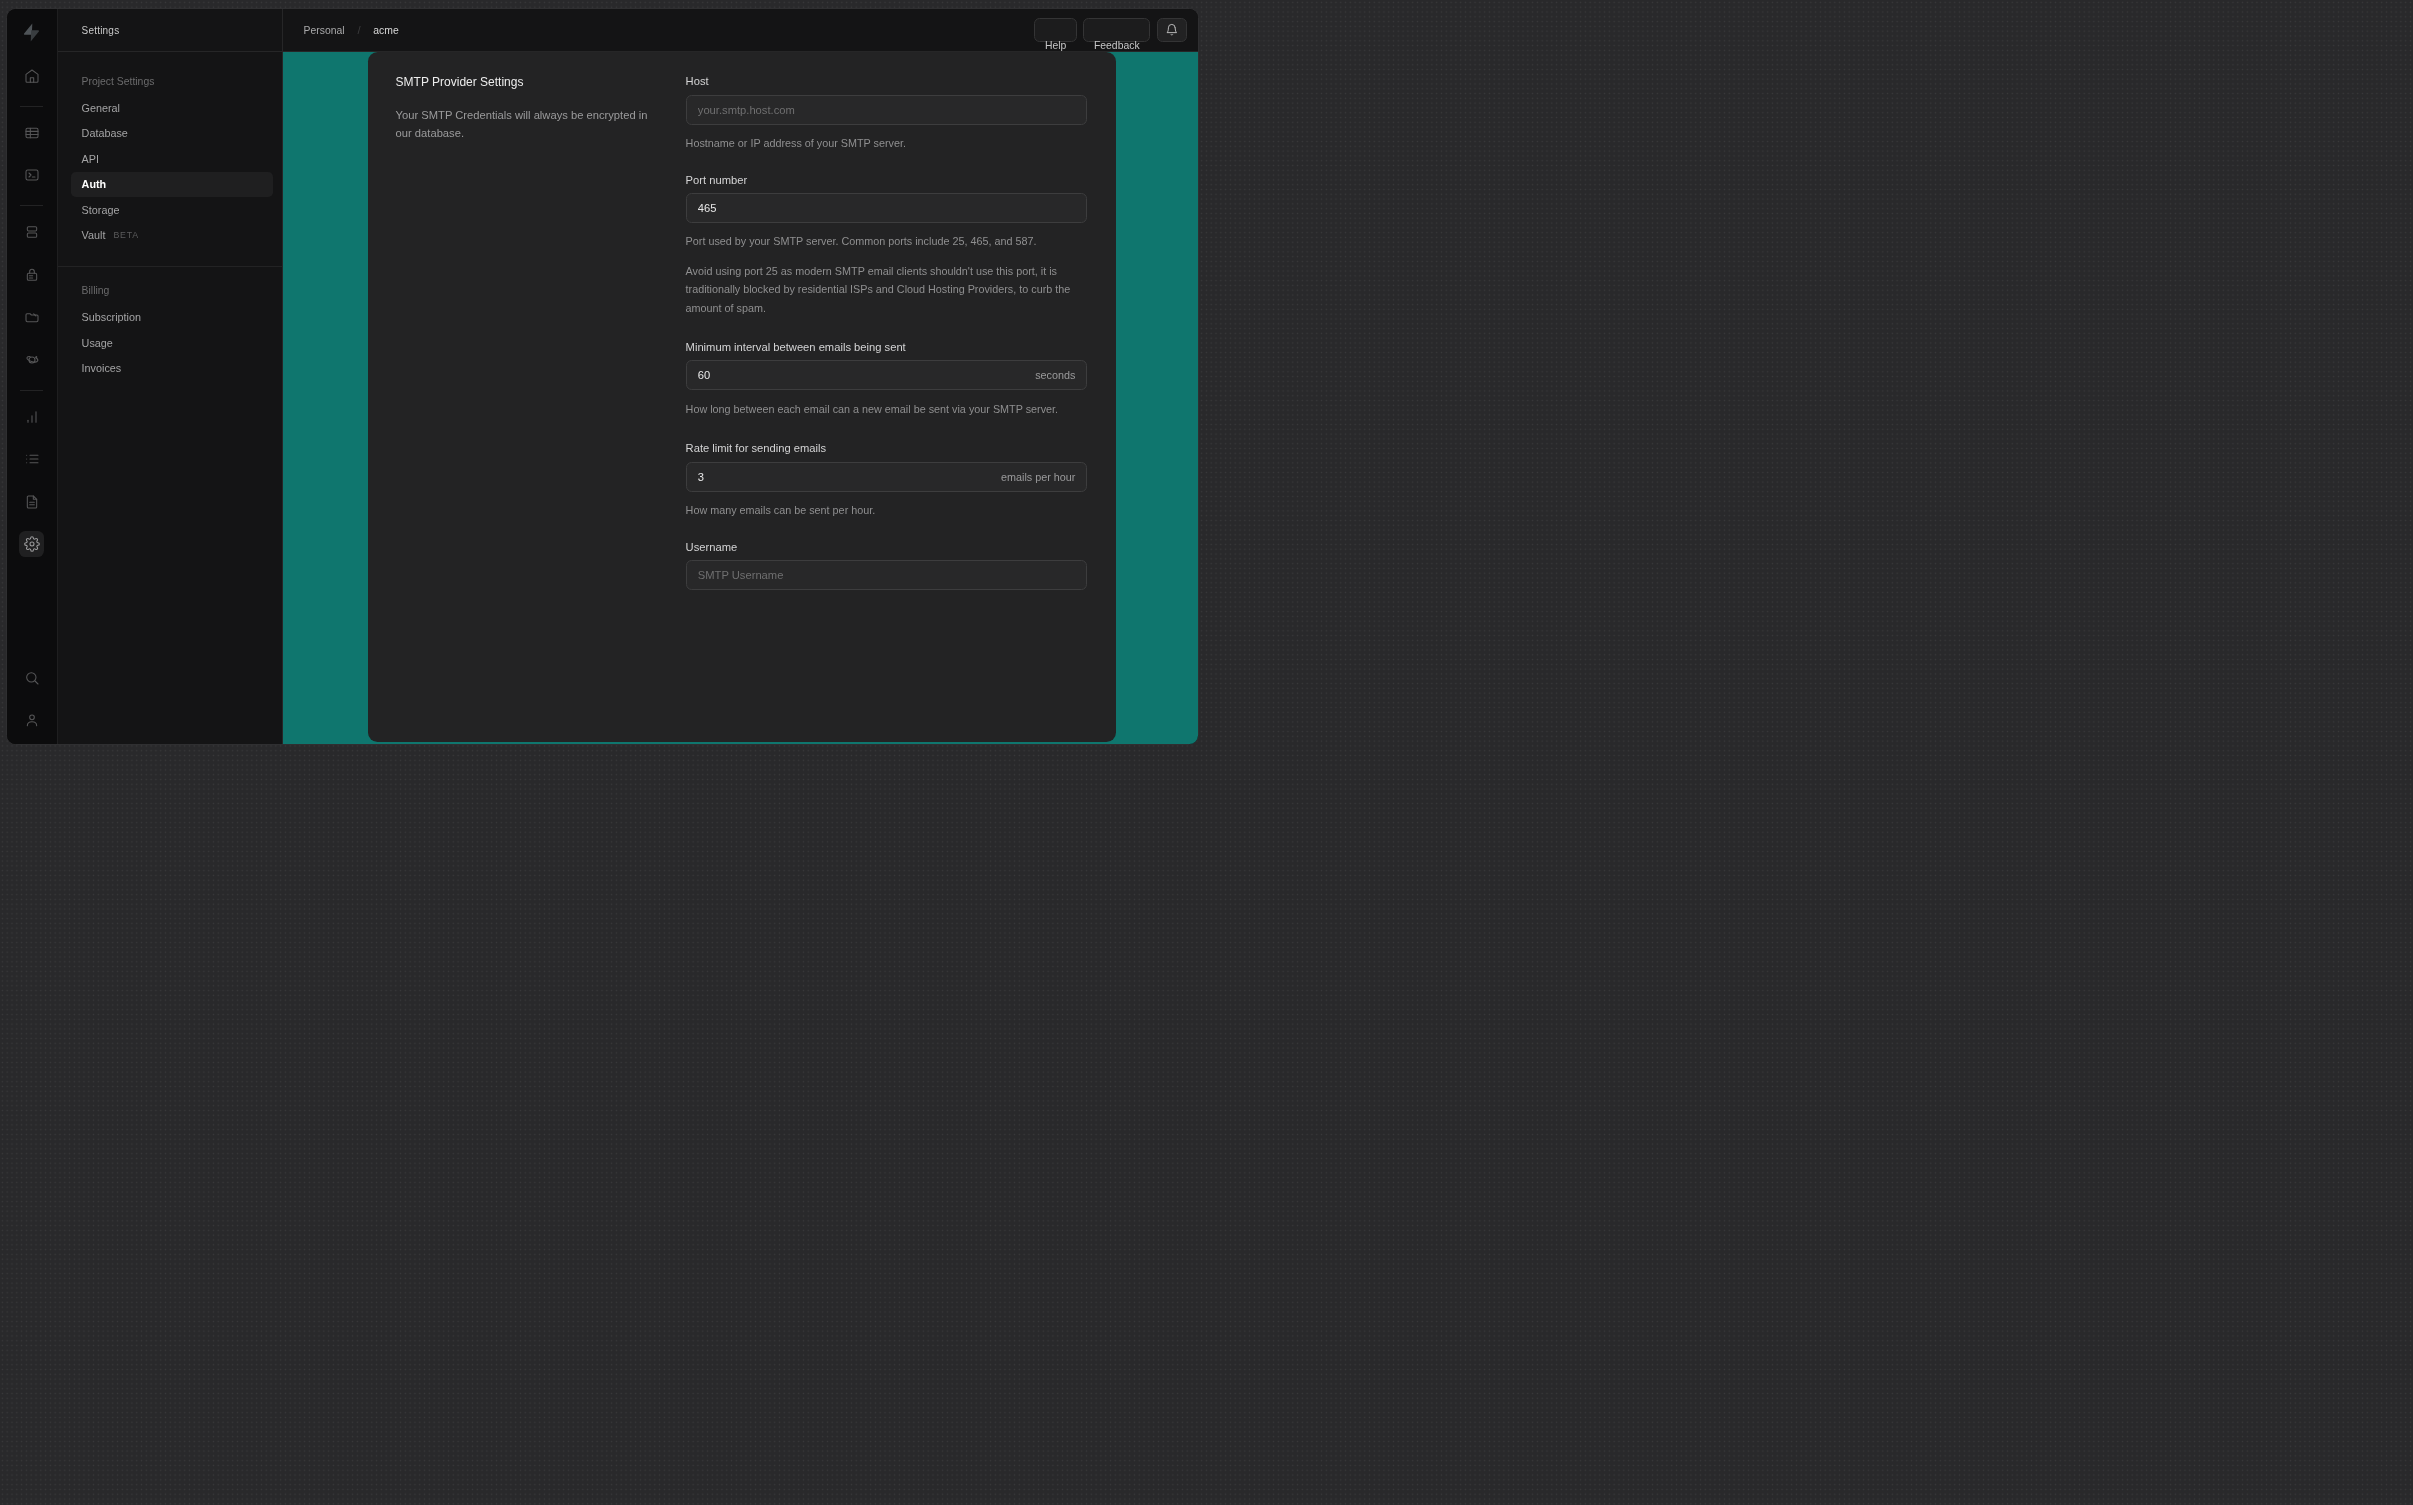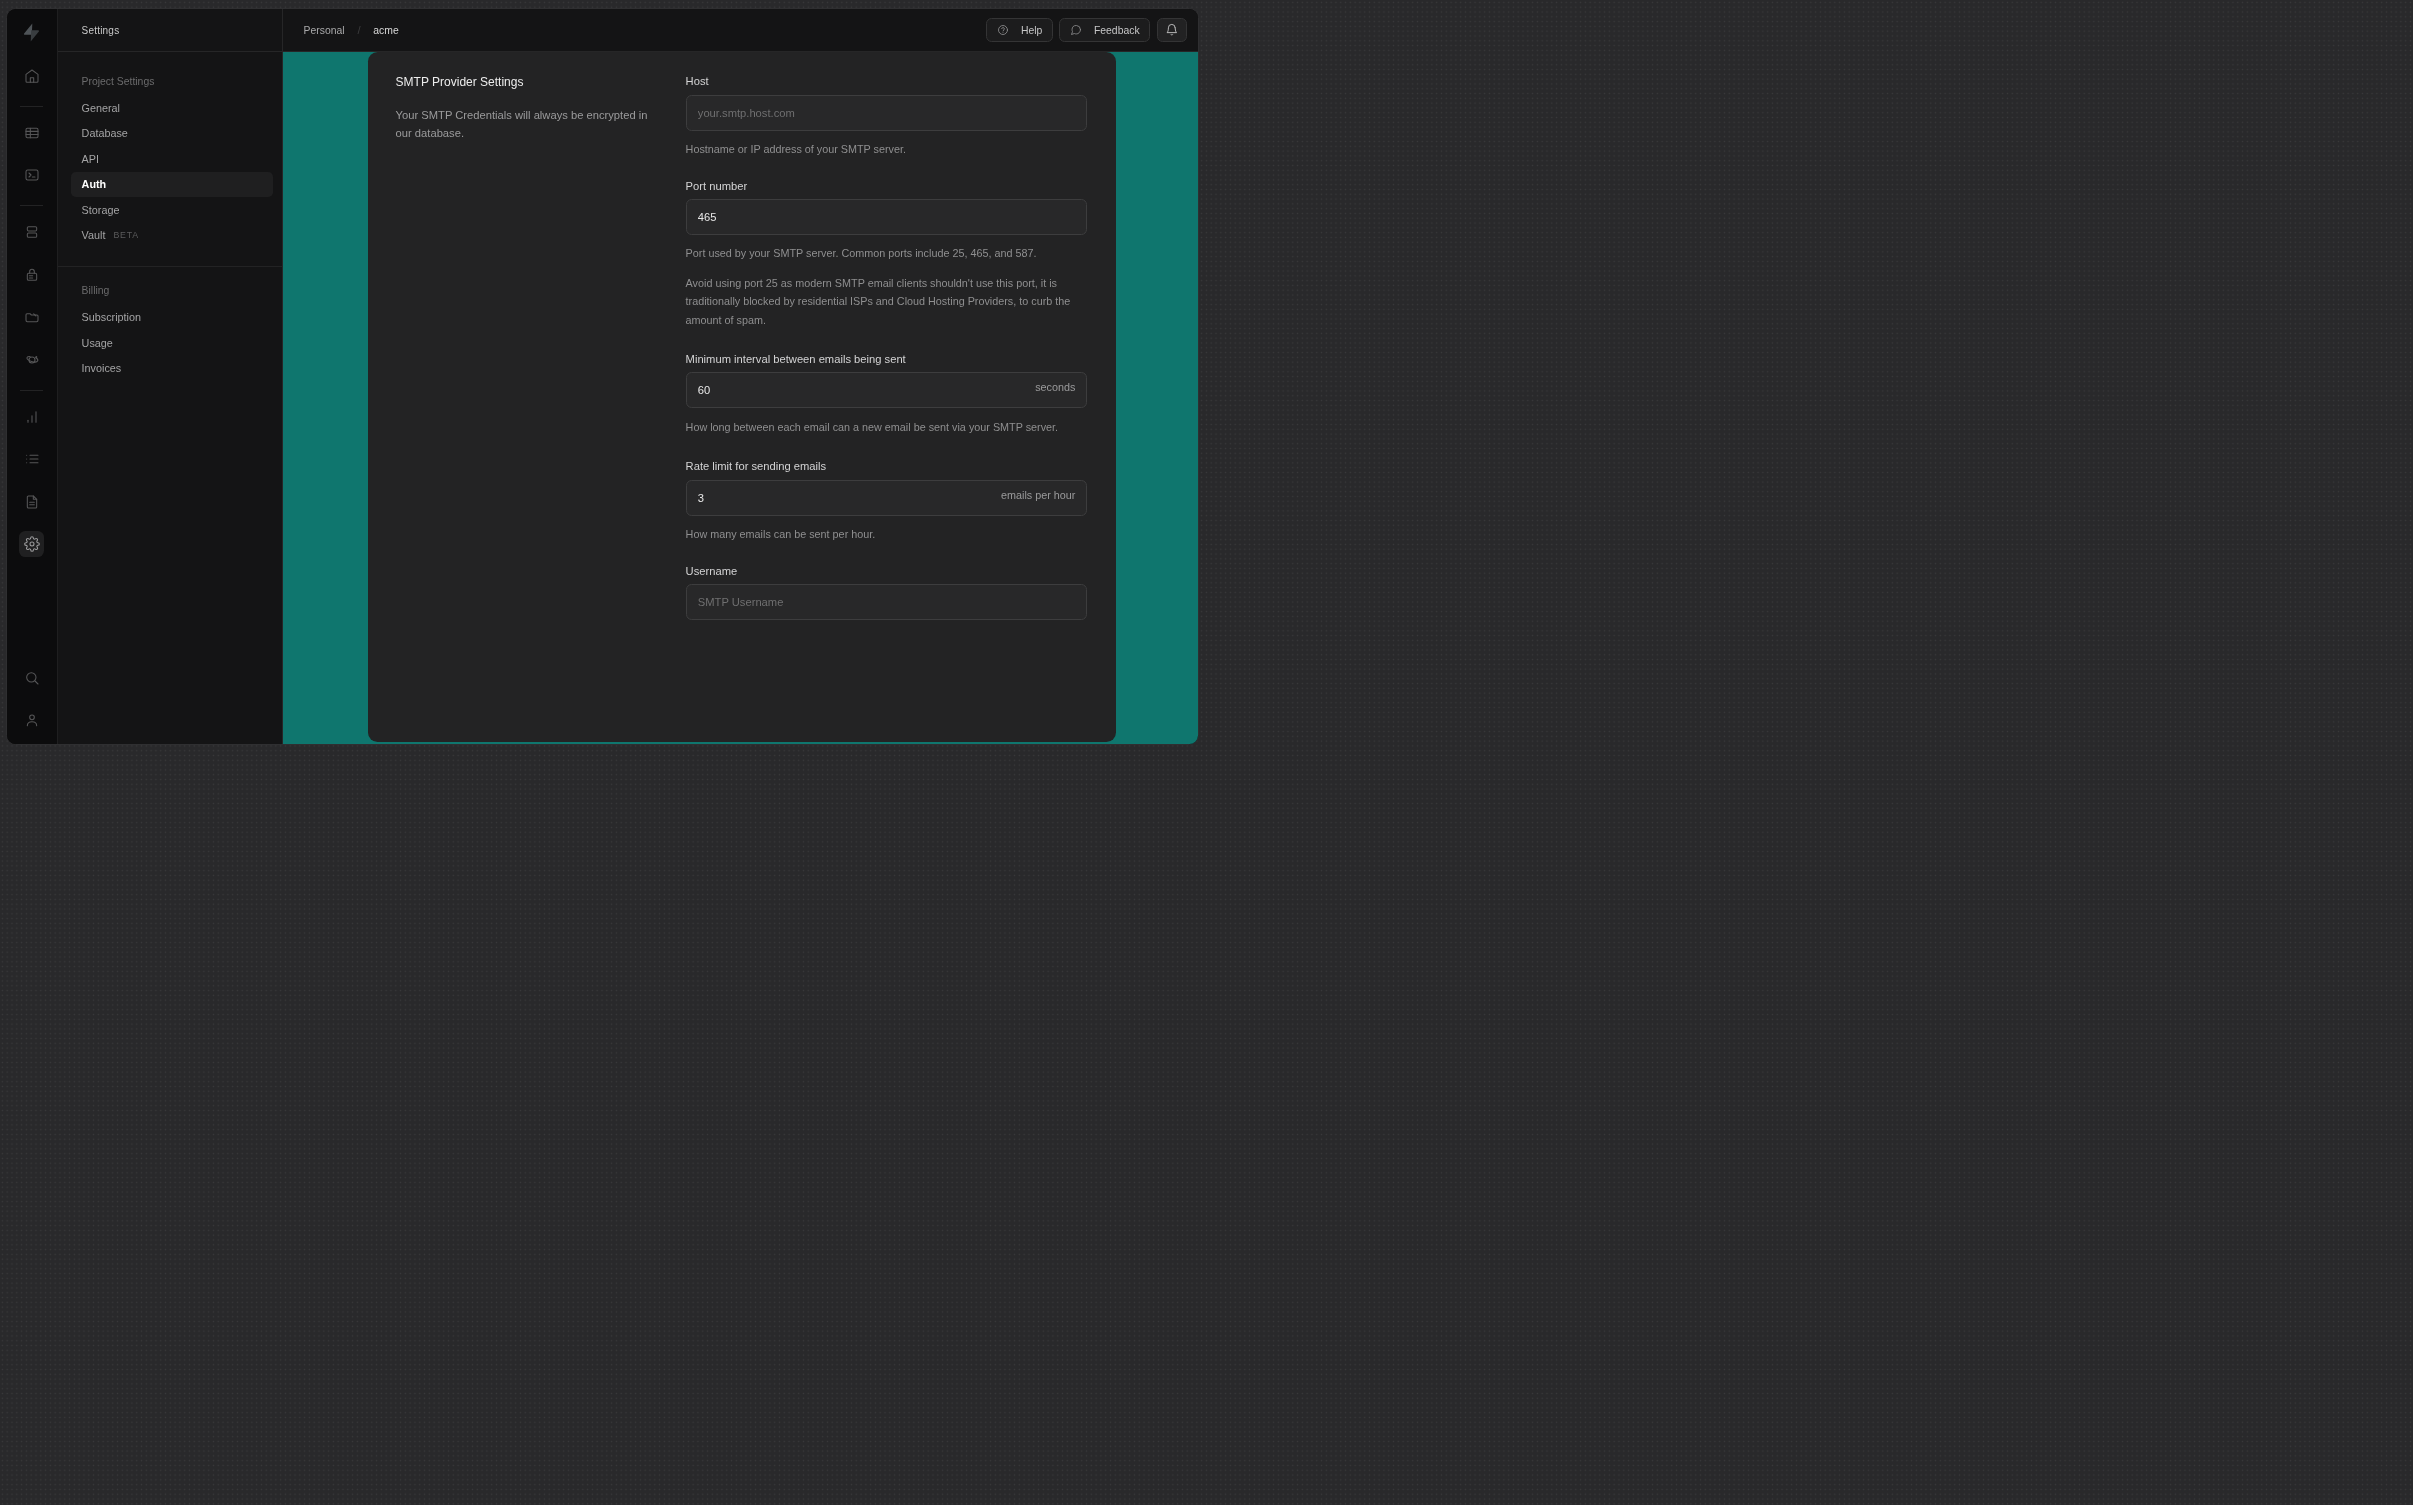--- a/index.html
+++ b/index.html
@@ -56,42 +56,42 @@
     height:43px; flex:0 0 43px; border-bottom:0.8px solid #262627;
     display:flex; align-items:center; padding:0 11px 0 21px;
   }
   .breadcrumb { display:flex; align-items:center; font-size:10.4px; }
   .crumb-org { color:#a9a9aa; cursor:pointer; }
   .crumb-sep { color:#3d3d3e; margin:0 12.8px; font-size:11.2px; }
   .crumb-project { color:#d8d8d8; font-weight:500; cursor:pointer; }
   .topbar-actions { margin-left:auto; display:flex; align-items:center; gap:6.4px; }
   .tb-btn {
     height:24px; border-radius:5.6px; background:#1c1c1d; border:0.8px solid #343435;
-    display:flex; align-items:center; gap:12px; padding:0 9.6px;
-    font-size:10.4px; color:#c6c6c7; cursor:pointer;
+    display:flex; align-items:center; gap:21px; padding:0 9.6px;
+    font-size:10.4px; color:#c6c6c7; cursor:pointer;flex-direction:column;
   }
   .tb-btn svg { width:12px; height:12px; stroke:#8e8e8f; fill:none; stroke-width:1.7; stroke-linecap:round; stroke-linejoin:round; }
   .tb-btn.icon-only { width:30px; padding:0; justify-content:center; background:#222223; }
   .tb-btn.icon-only svg { width:13.6px; height:13.6px; stroke:#c0c0c1; }
   
   .content { flex:1 1 auto; position:relative; background:#0f766e; }
   .panel {
     position:absolute; left:85px; top:0; width:748px; bottom:2.4px;
     background:#232324; border-radius:9.6px; padding:21px 29px 0 28px;
     display:flex; gap:19px;
   }
   .panel-intro { width:271px; flex:0 0 271px; }
   .panel-heading { font-size:12px; font-weight:500; color:#ededed; margin-top:2.4px; }
   .panel-desc { font-size:11.2px; color:#9b9b9c; line-height:17.6px; margin-top:17.6px; }
   .form-col { flex:1 1 auto; min-width:0; padding-top:2.4px; }
   .field { margin-bottom:21px; }
   .field-label { font-size:11.2px; color:#d4d4d5; margin-bottom:7.2px; }
   .input-wrap { position:relative; }
   .text-input {
-    width:100%; height:36px; background:#282829; border:0.8px solid #3d3d3e; border-radius:5.6px;
+    width:100%; height:30px; background:#282829; border:0.8px solid #3d3d3e; border-radius:5.6px;
     color:#e8e8e8; font-size:11.2px; font-family:"Liberation Sans", sans-serif;
     padding:0 11.2px; outline:none;
   }
   .text-input::placeholder { color:#6f6f70; }
   .input-suffix {
     position:absolute; right:11.2px; top:0; height:30px; display:flex; align-items:center;
     font-size:10.8px; color:#9a9a9b; pointer-events:none;
   }
   .field-help { font-size:10.8px; color:#8f8f90; line-height:18.4px; margin-top:9.6px; }
   .field-help + .field-help { margin-top:11.2px; }

